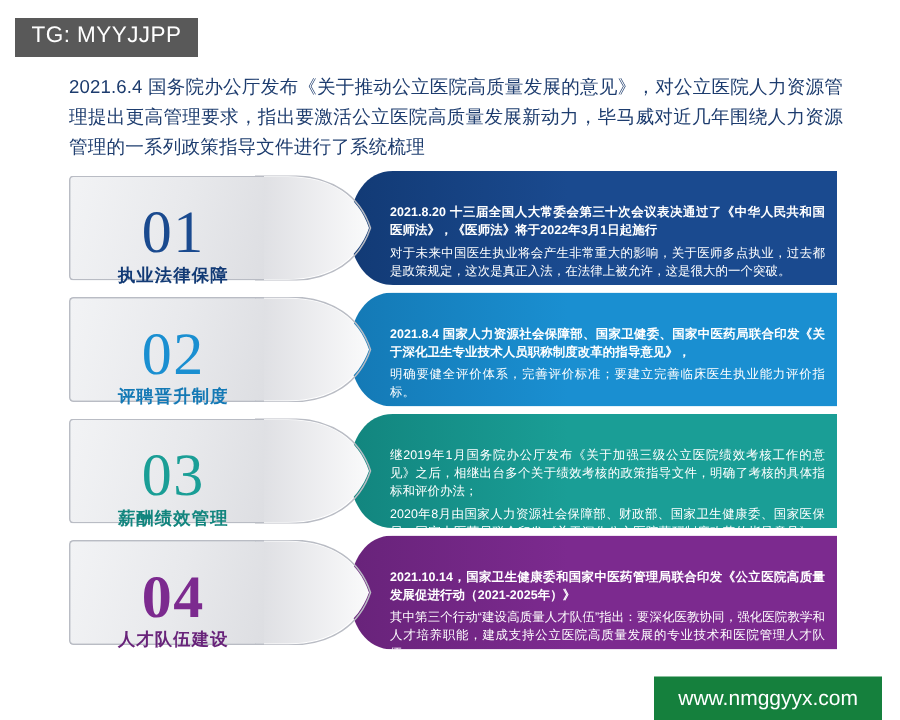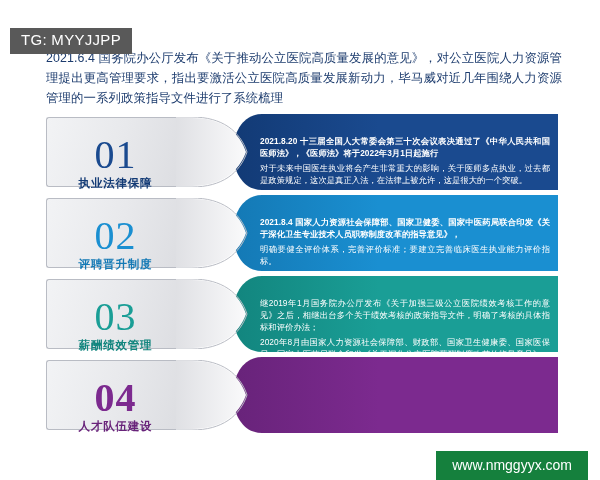--- a/index.html
+++ b/index.html
@@ -20,21 +20,20 @@
     position: absolute;
     left: 10px;
     top: 12px;
     background: #595959;
     color: #ffffff;
     font-size: 15px;
     letter-spacing: 0.3px;
     padding: 4px 11px 5px 11px;
     line-height: 1.1;
     z-index: 40;
-    margin-top: 16px;
   }
 
   
   #intro {
     position: absolute;
     left: 46px;
     top: 48px;
     width: 516px;
     color: #1d3c6e;
     font-size: 12.4px;
@@ -272,20 +271,24 @@
         <div class="bg"><svg width="326" height="76" viewBox="0 0 326 76">
             <defs>
               <linearGradient id="pgr3" x1="0" y1="0" x2="1" y2="0">
                 <stop offset="0%" stop-color="#68237a"></stop>
                 <stop offset="45%" stop-color="#7c2a8f"></stop>
                 <stop offset="100%" stop-color="#7c2a8f"></stop>
               </linearGradient>
             </defs>
             <path d="M326,0 L30,0 C12,0 2,16 0,38 C2,60 12,76 30,76 L326,76 Z" fill="url(#pgr3)"></path>
           </svg></div>
+        <div class="panel-text">
+          <p class="lead">2021.10.14，国家卫生健康委和国家中医药管理局联合印发《公立医院高质量发展促进行动（2021-2025年）》</p>
+          <p>其中第三个行动“建设高质量人才队伍”指出：要深化医教协同，强化医院教学和人才培养职能，建成支持公立医院高质量发展的专业技术和医院管理人才队伍。</p>
+        </div>
       </div>
       <div class="leaf">
         <svg width="78" height="70" viewBox="0 0 78 70">
           <path d="M0,0 L22,0 C52,0 70,14 77,35 C70,56 52,70 22,70 L0,70 Z" fill="none" stroke="#b9bcc4" stroke-width="1"></path>
           <path d="M0,1 L22,1 C51,1 69,14 76,35 C69,55 51,69 22,69 L0,69 Z" fill="url(#lgr3)" stroke="none"></path>
           <defs>
             <linearGradient id="lgr3" x1="0" y1="0" x2="1" y2="0">
               <stop offset="0%" stop-color="#dddee2"></stop>
               <stop offset="100%" stop-color="#fafafb"></stop>
             </linearGradient>

